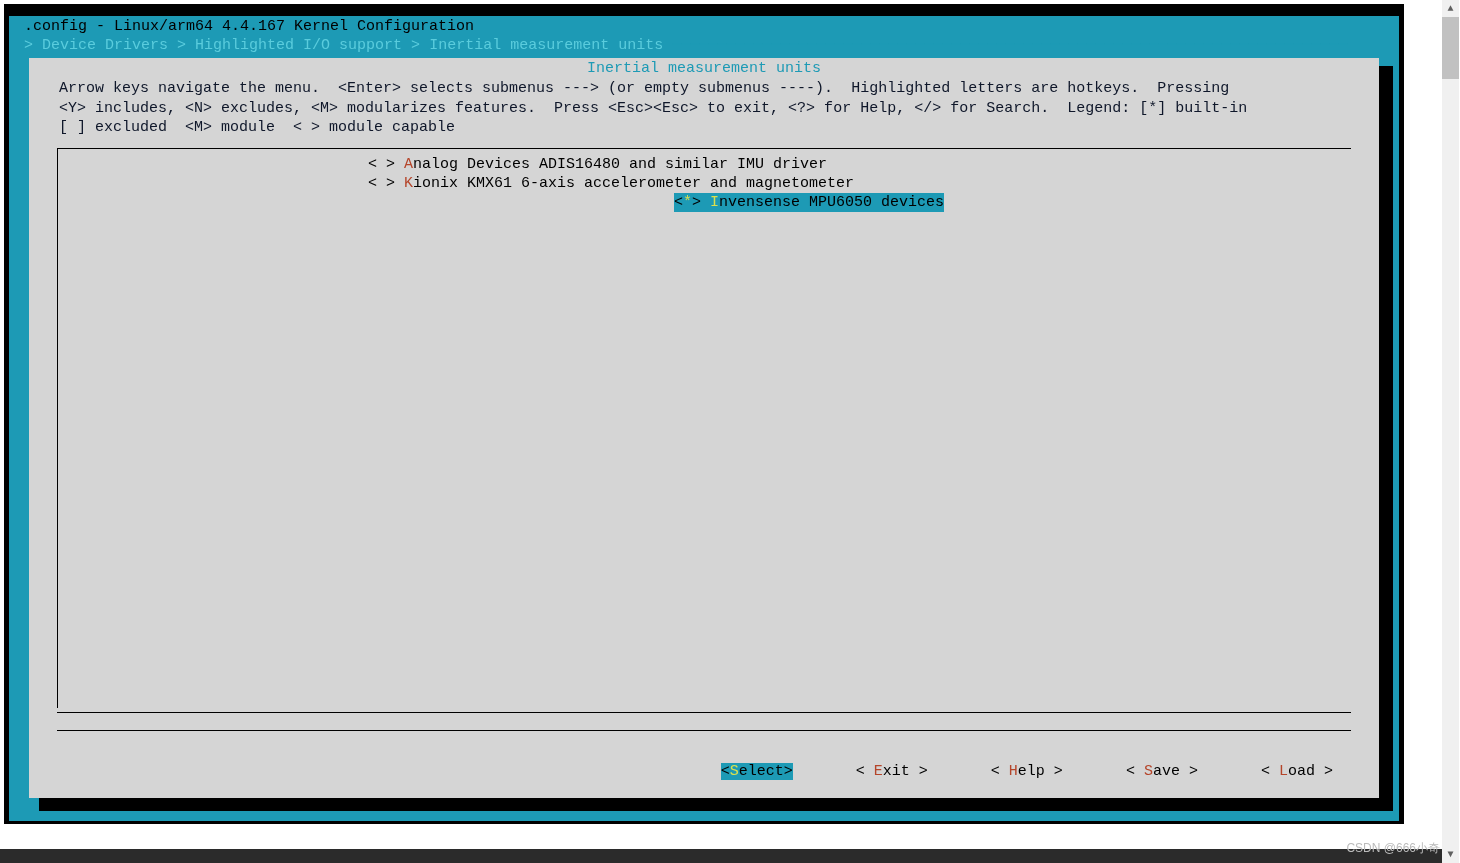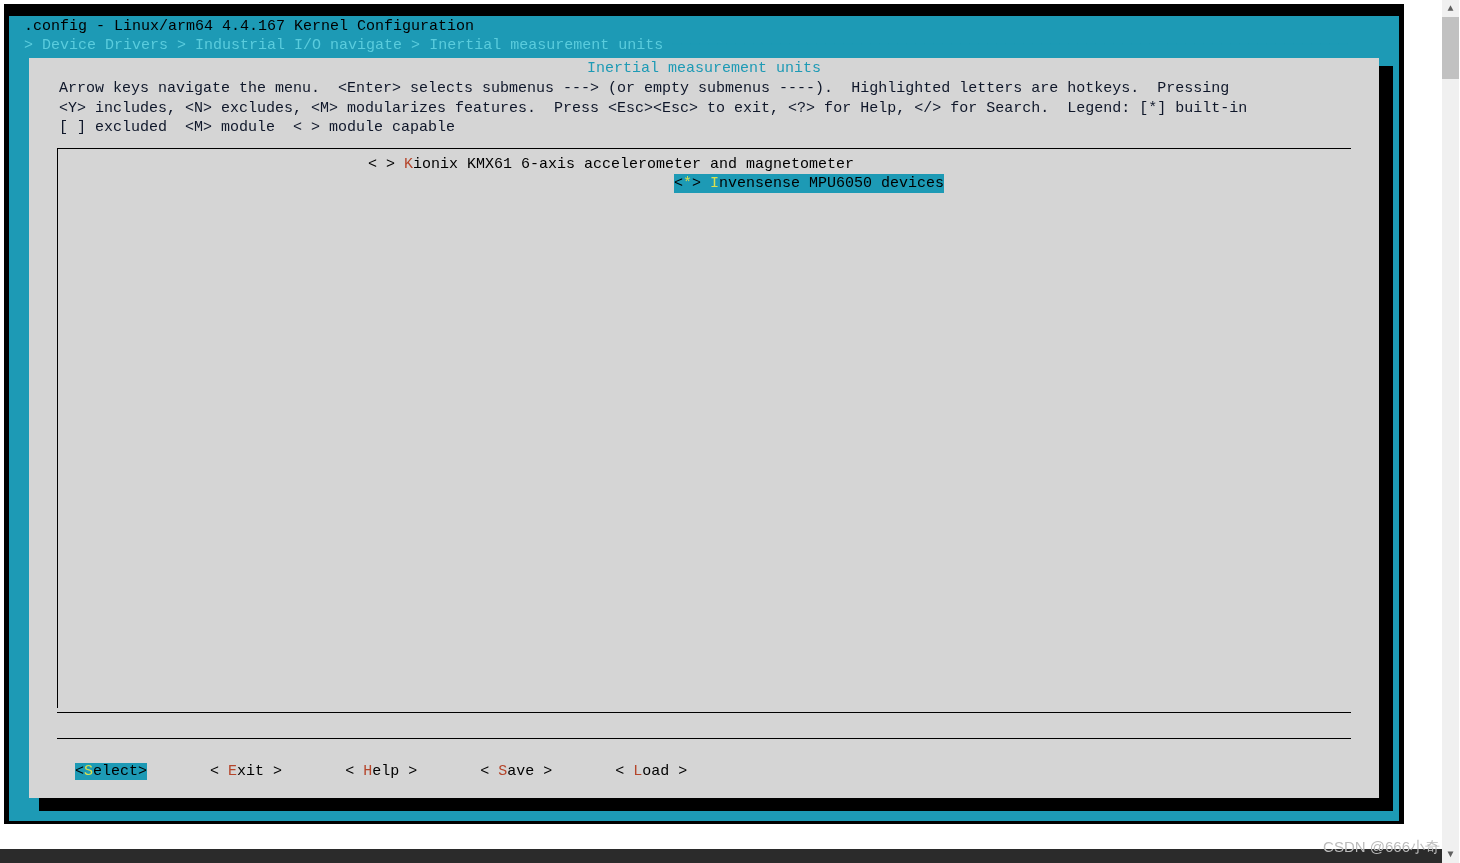--- a/index.html
+++ b/index.html
@@ -85,25 +85,25 @@
       background: #1d9ab5;
       color: #000;
     }
     .menu-item.selected .row-sel .star { color: #dbe04e; }
     .menu-item.selected .row-sel .hot2 { color: #dbe04e; }
     .bottom-bar {
       position: absolute;
       bottom: 18px;
       left: 0;
       right: 0;
-      text-align: left;
+      text-align: right;
       white-space: pre;
       border-top: 1px solid #000;
       margin: 0 28px;
-      padding-top: 24px;
+      padding-top: 32px;
     }
     .btn { display: inline-block; margin: 0 18px; }
     .btn .hot3 { color: #b5452a; }
     .btn-sel {
       background: #1d9ab5;
       color: #000;
     }
     .btn-sel .hot4 { color: #dbe04e; }
     .bottom-rule {
       border-top: 1px solid #000;
@@ -129,21 +129,21 @@
     .scroll-down { bottom: 0; }
     .scroll-thumb {
       position: absolute;
       width: 17px;
       background: #c1c1c1;
     }
     .watermark {
       position: absolute;
       right: 20px;
       bottom: 6px;
-      font-size: 15px;
+      font-size: 12px;
       color: #bbb;
       font-family: Arial, sans-serif;
     }
     .horiz-scroll {
       position: absolute;
       left: 0px;
       bottom: 0px;
       width: 1443px;
       height: 14px;
       background: #2b2b2b;
@@ -156,30 +156,31 @@
       width: 1354px;
       height: 745px;
     }
   </style>
 </head>
 <body>
 
 <div class="outer-frame">
   <div class="terminal-bg">
     <div class="title-bar"> <span>.config - Linux/arm64 4.4.167 Kernel Configuration</span></div>
-    <div class="breadcrumb-line"><span class="sep"> &gt; </span><span class="crumb">Device Drivers</span><span class="sep"> &gt; </span><span class="crumb">Industrial I/O navigate</span><span class="sep"> &gt; </span><span class="crumb">Inertial measurement units</span><span class="crumb tailrule"> ───────────────────────────────────────────────────────────────────────────</span></div>
+    <div class="breadcrumb-line"><span class="sep"> &gt; </span><span class="crumb">Device Drivers</span><span class="sep"> &gt; </span><span class="crumb">Highlighted I/O support</span><span class="sep"> &gt; </span><span class="crumb">Inertial measurement units</span><span class="crumb tailrule"> ───────────────────────────────────────────────────────────────────────────</span></div>
 
     <div class="panel-shadow"></div>
     <div class="main-panel">
       <div class="panel-title">Inertial measurement units</div>
       <div class="help-text">Arrow keys navigate the menu.  &lt;Enter&gt; selects submenus ---&gt; (or empty submenus ----).  Highlighted letters are hotkeys.  Pressing
 &lt;Y&gt; includes, &lt;N&gt; excludes, &lt;M&gt; modularizes features.  Press &lt;Esc&gt;&lt;Esc&gt; to exit, &lt;?&gt; for Help, &lt;/&gt; for Search.  Legend: [*] built-in
 [ ] excluded  &lt;M&gt; module  &lt; &gt; module capable</div>
 
       <div class="list-box">
+        <div class="menu-item"><span class="bracket">&lt; &gt;</span> <span class="hot">A</span><span>nalog Devices ADIS16480 and similar IMU driver</span></div>
         <div class="menu-item"><span class="bracket">&lt; &gt;</span> <span class="hot">K</span><span>ionix KMX61 6-axis accelerometer and magnetometer</span></div>
         <div class="menu-item selected"><span class="pad"></span><span class="row-sel"><span>&lt;</span><span class="star">*</span><span>&gt;</span> <span class="hot2">I</span><span>nvensense MPU6050 devices</span></span></div>
       </div>
 
       <div class="bottom-bar"><span class="btn btn-sel"><span>&lt;</span><span class="hot4">S</span><span>elect&gt;</span></span>   <span class="btn"><span>&lt; </span><span class="hot3">E</span><span>xit &gt;</span></span>   <span class="btn"><span>&lt; </span><span class="hot3">H</span><span>elp &gt;</span></span>   <span class="btn"><span>&lt; </span><span class="hot3">S</span><span>ave &gt;</span></span>   <span class="btn"><span>&lt; </span><span class="hot3">L</span><span>oad &gt;</span></span></div>
       <div class="bottom-rule"></div>
     </div>
   </div>
 </div>
 

